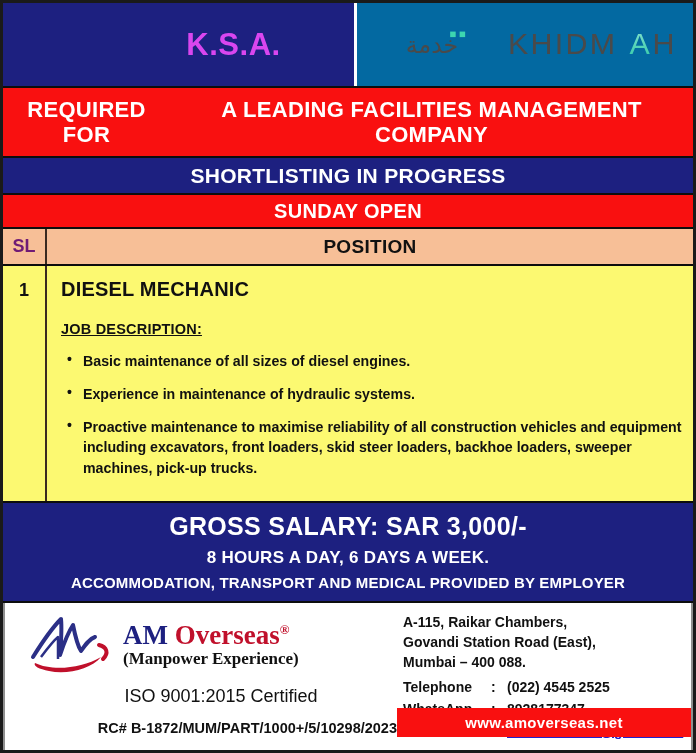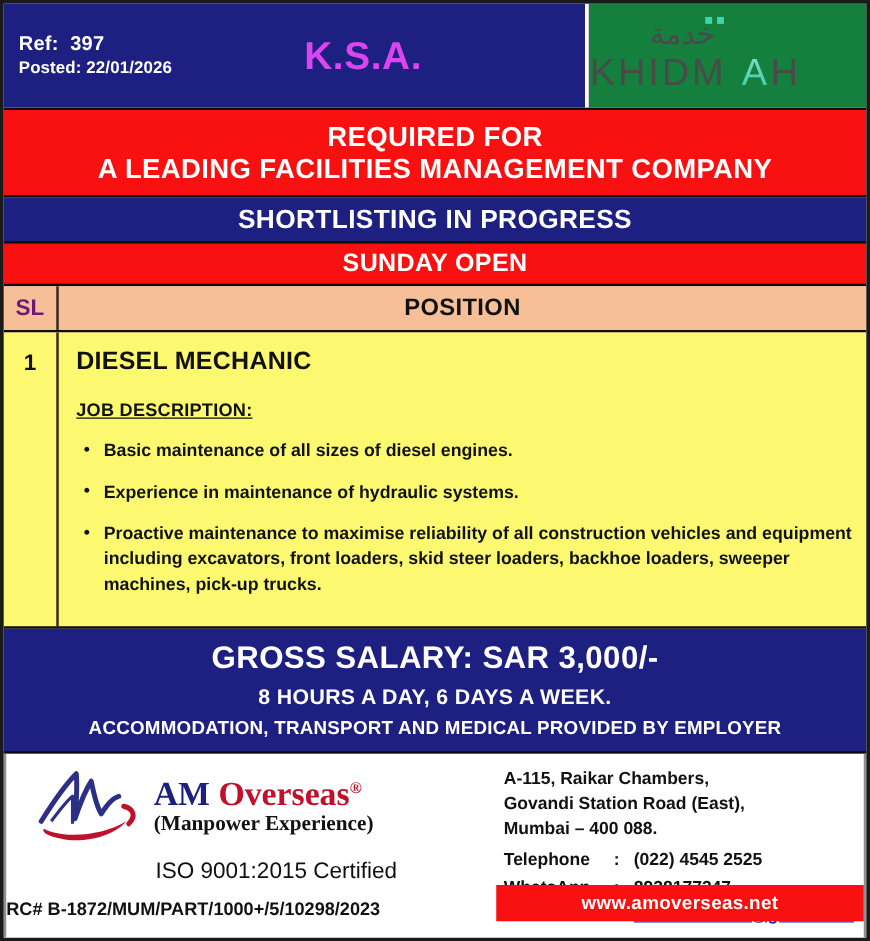--- a/index.html
+++ b/index.html
@@ -57,43 +57,44 @@
     left: 0; right: 0;
     text-align: center;
     color: #d946ef;
     font-size: 31px;
     font-weight: bold;
     letter-spacing: 0.5px;
     padding-left: 110px;
   }
   .header-right {
     flex: 1;
-    background: #15803d;
-    display: flex;
-    flex-direction: column;
+    background: #0369a1;
+    display: flex;
+    flex-direction: row;
+    align-items: center;
     justify-content: center;
     padding-bottom: 2px;
   }
   .khidmah-arabic {
     height: 30px;
     display: block;
     margin-bottom: -2px;
   }
   .khidmah-word {
     display: block;
   }
 
   
   .banner {
     box-sizing: border-box;
     text-align: center;
     color: #ffffff;
     font-weight: bold;
     display: flex;
-    flex-direction: column;
+    flex-direction: row;
     align-items: center;
     justify-content: center;
   }
   .banner-red {
     background: #f91010;
     height: 70px;
     border-bottom: 2px solid #0d0d0d;
     line-height: 1.15;
   }
   .banner-red .l1 { font-size: 22px; letter-spacing: 0.3px; }
@@ -273,21 +274,21 @@
   }
   .iso {
     text-align: center;
     font-size: 18px;
     font-weight: normal;
     color: #111111;
     margin-top: 9px;
     padding-left: 40px;
   }
   .rc {
-    text-align: left;
+    text-align: right;
     font-size: 14.5px;
     font-weight: bold;
     color: #111111;
     margin-top: 13px;
   }
   .footer-right {
     flex: 1;
     box-sizing: border-box;
     padding: 9px 0 0 6px;
     position: relative;
@@ -328,24 +329,20 @@
     justify-content: center;
   }
 </style>
 </head>
 <body>
 
 <div class="poster">
 
   <div class="header">
     <div class="header-left">
-      <div class="ref-block">
-        <div class="ref-line">Ref:  397</div>
-        <div class="posted-line">Posted: 22/01/2026</div>
-      </div>
       <div class="ksa">K.S.A.</div>
     </div>
     <div class="header-right">
       <svg class="khidmah-arabic" viewBox="0 0 190 34" width="150" height="28">
         <text x="95" y="27" font-family="DejaVu Sans, sans-serif" font-size="30" fill="#4a4a4a" text-anchor="middle">خدمة</text>
         <rect x="118" y="0" width="7" height="7" fill="#3dd6b0"></rect>
         <rect x="130" y="0" width="7" height="7" fill="#3dd6b0"></rect>
       </svg>
       <svg class="khidmah-word" viewBox="0 0 200 38" width="186" height="35">
         <defs>

